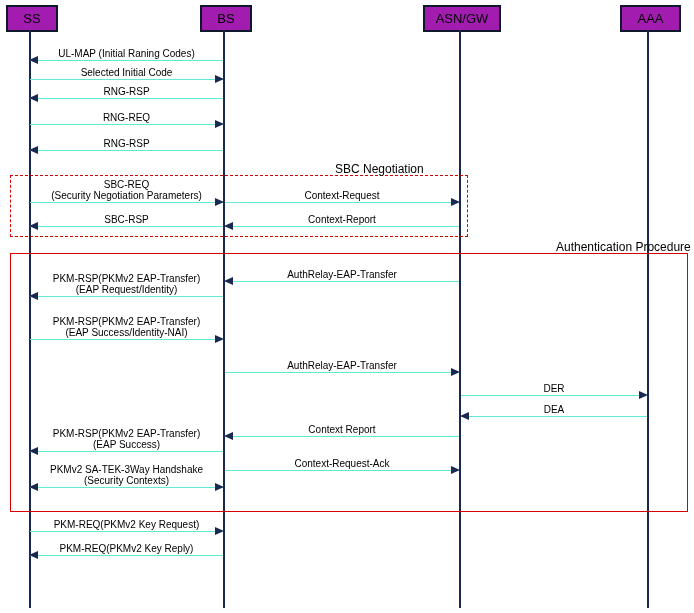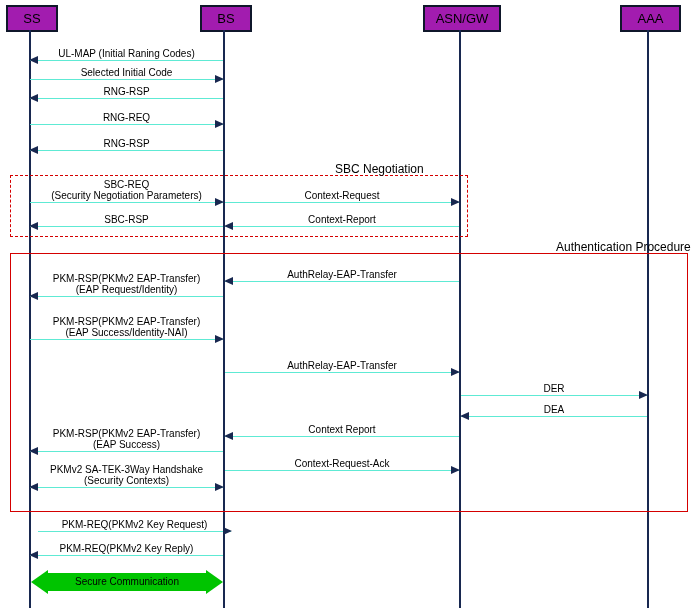--- a/index.html
+++ b/index.html
@@ -198,24 +198,23 @@
   <div class="msg" style="left:225px; top:470px; width:234px;">
     <div class="label">Context-Request-Ack</div>
       <div class="head-right"></div>
   </div>
   <div class="msg" style="left:30px; top:487px; width:193px;">
     <div class="label two"><span>PKMv2 SA-TEK-3Way Handshake</span><br><span>(Security Contexts)</span></div>
     <div class="head-left"></div>
       <div class="head-right"></div>
   </div>
 
-  <div class="msg" style="left:38px; top:531px; width:193px;">
+  <div class="msg" style="left:30px; top:531px; width:193px;">
     <div class="label">PKM-REQ(PKMv2 Key Request)</div>
       <div class="head-right"></div>
   </div>
   <div class="msg" style="left:30px; top:555px; width:193px;">
     <div class="label">PKM-REQ(PKMv2 Key Reply)</div>
       <div class="head-left"></div>
   </div>
 
-  <div class="secure-bar" style="left:48px; top:573px; width:158px;">Secure Communication</div>
 
 </div>
 
 </body></html>

